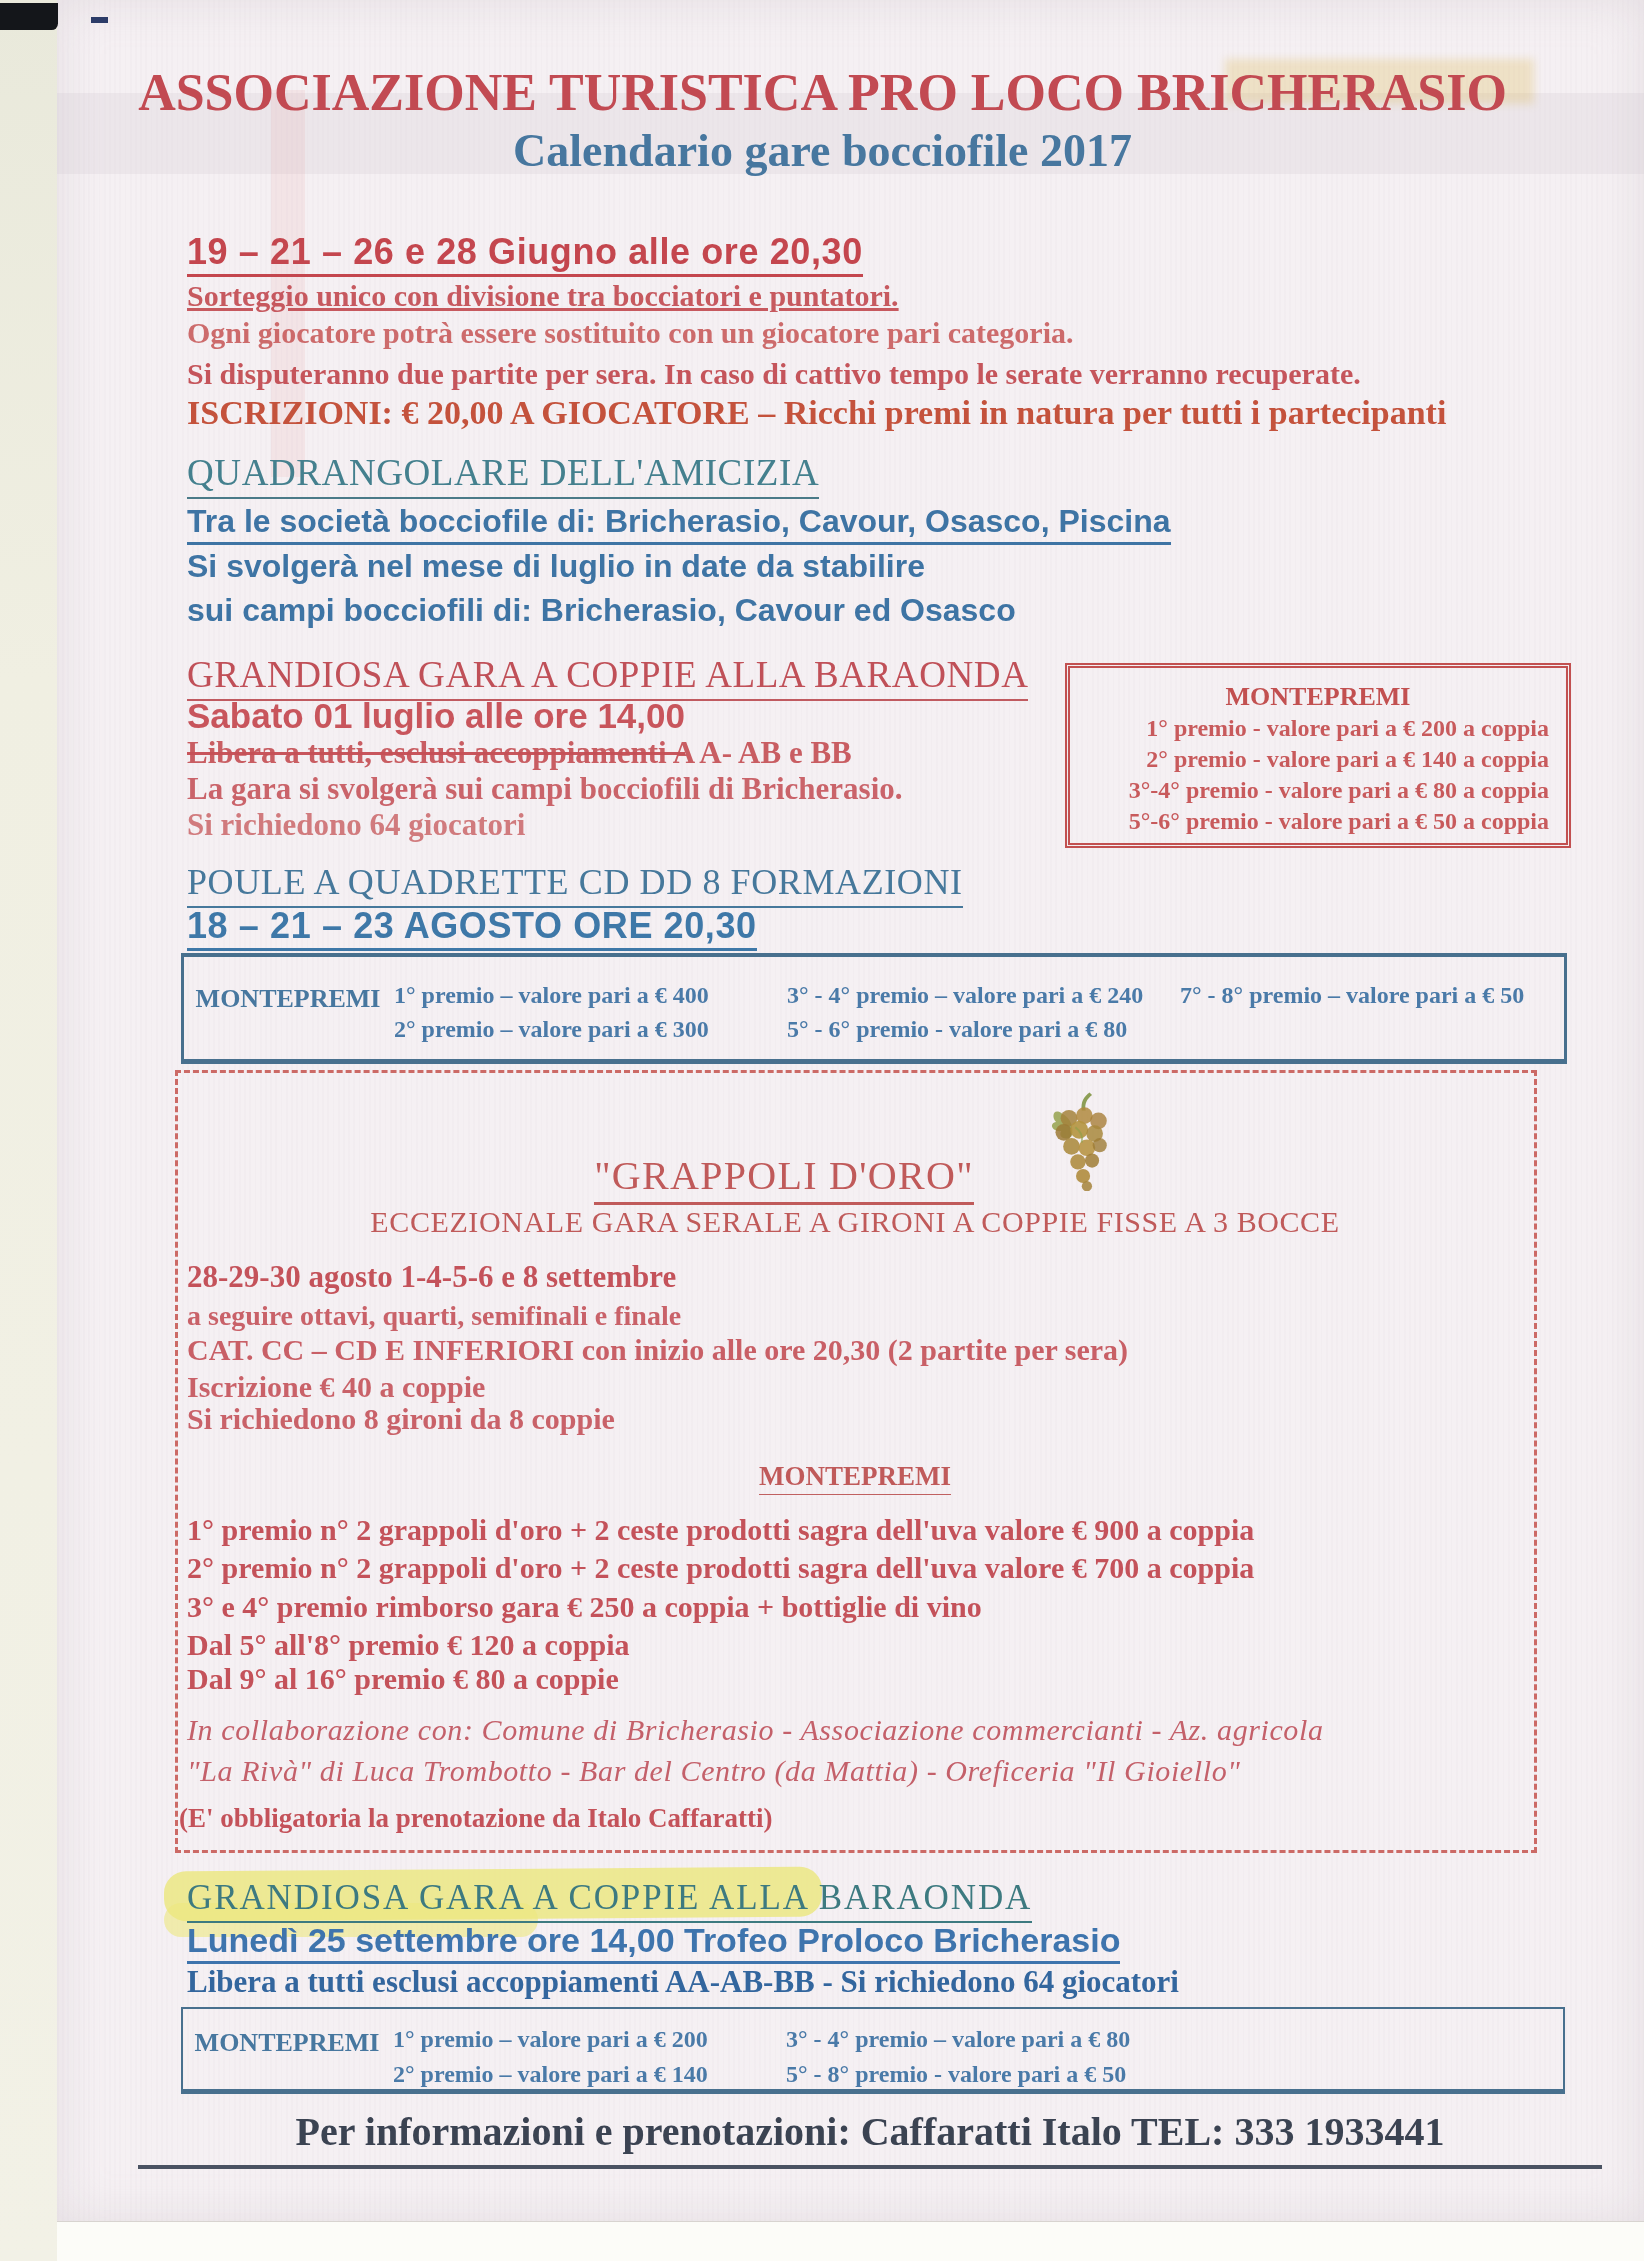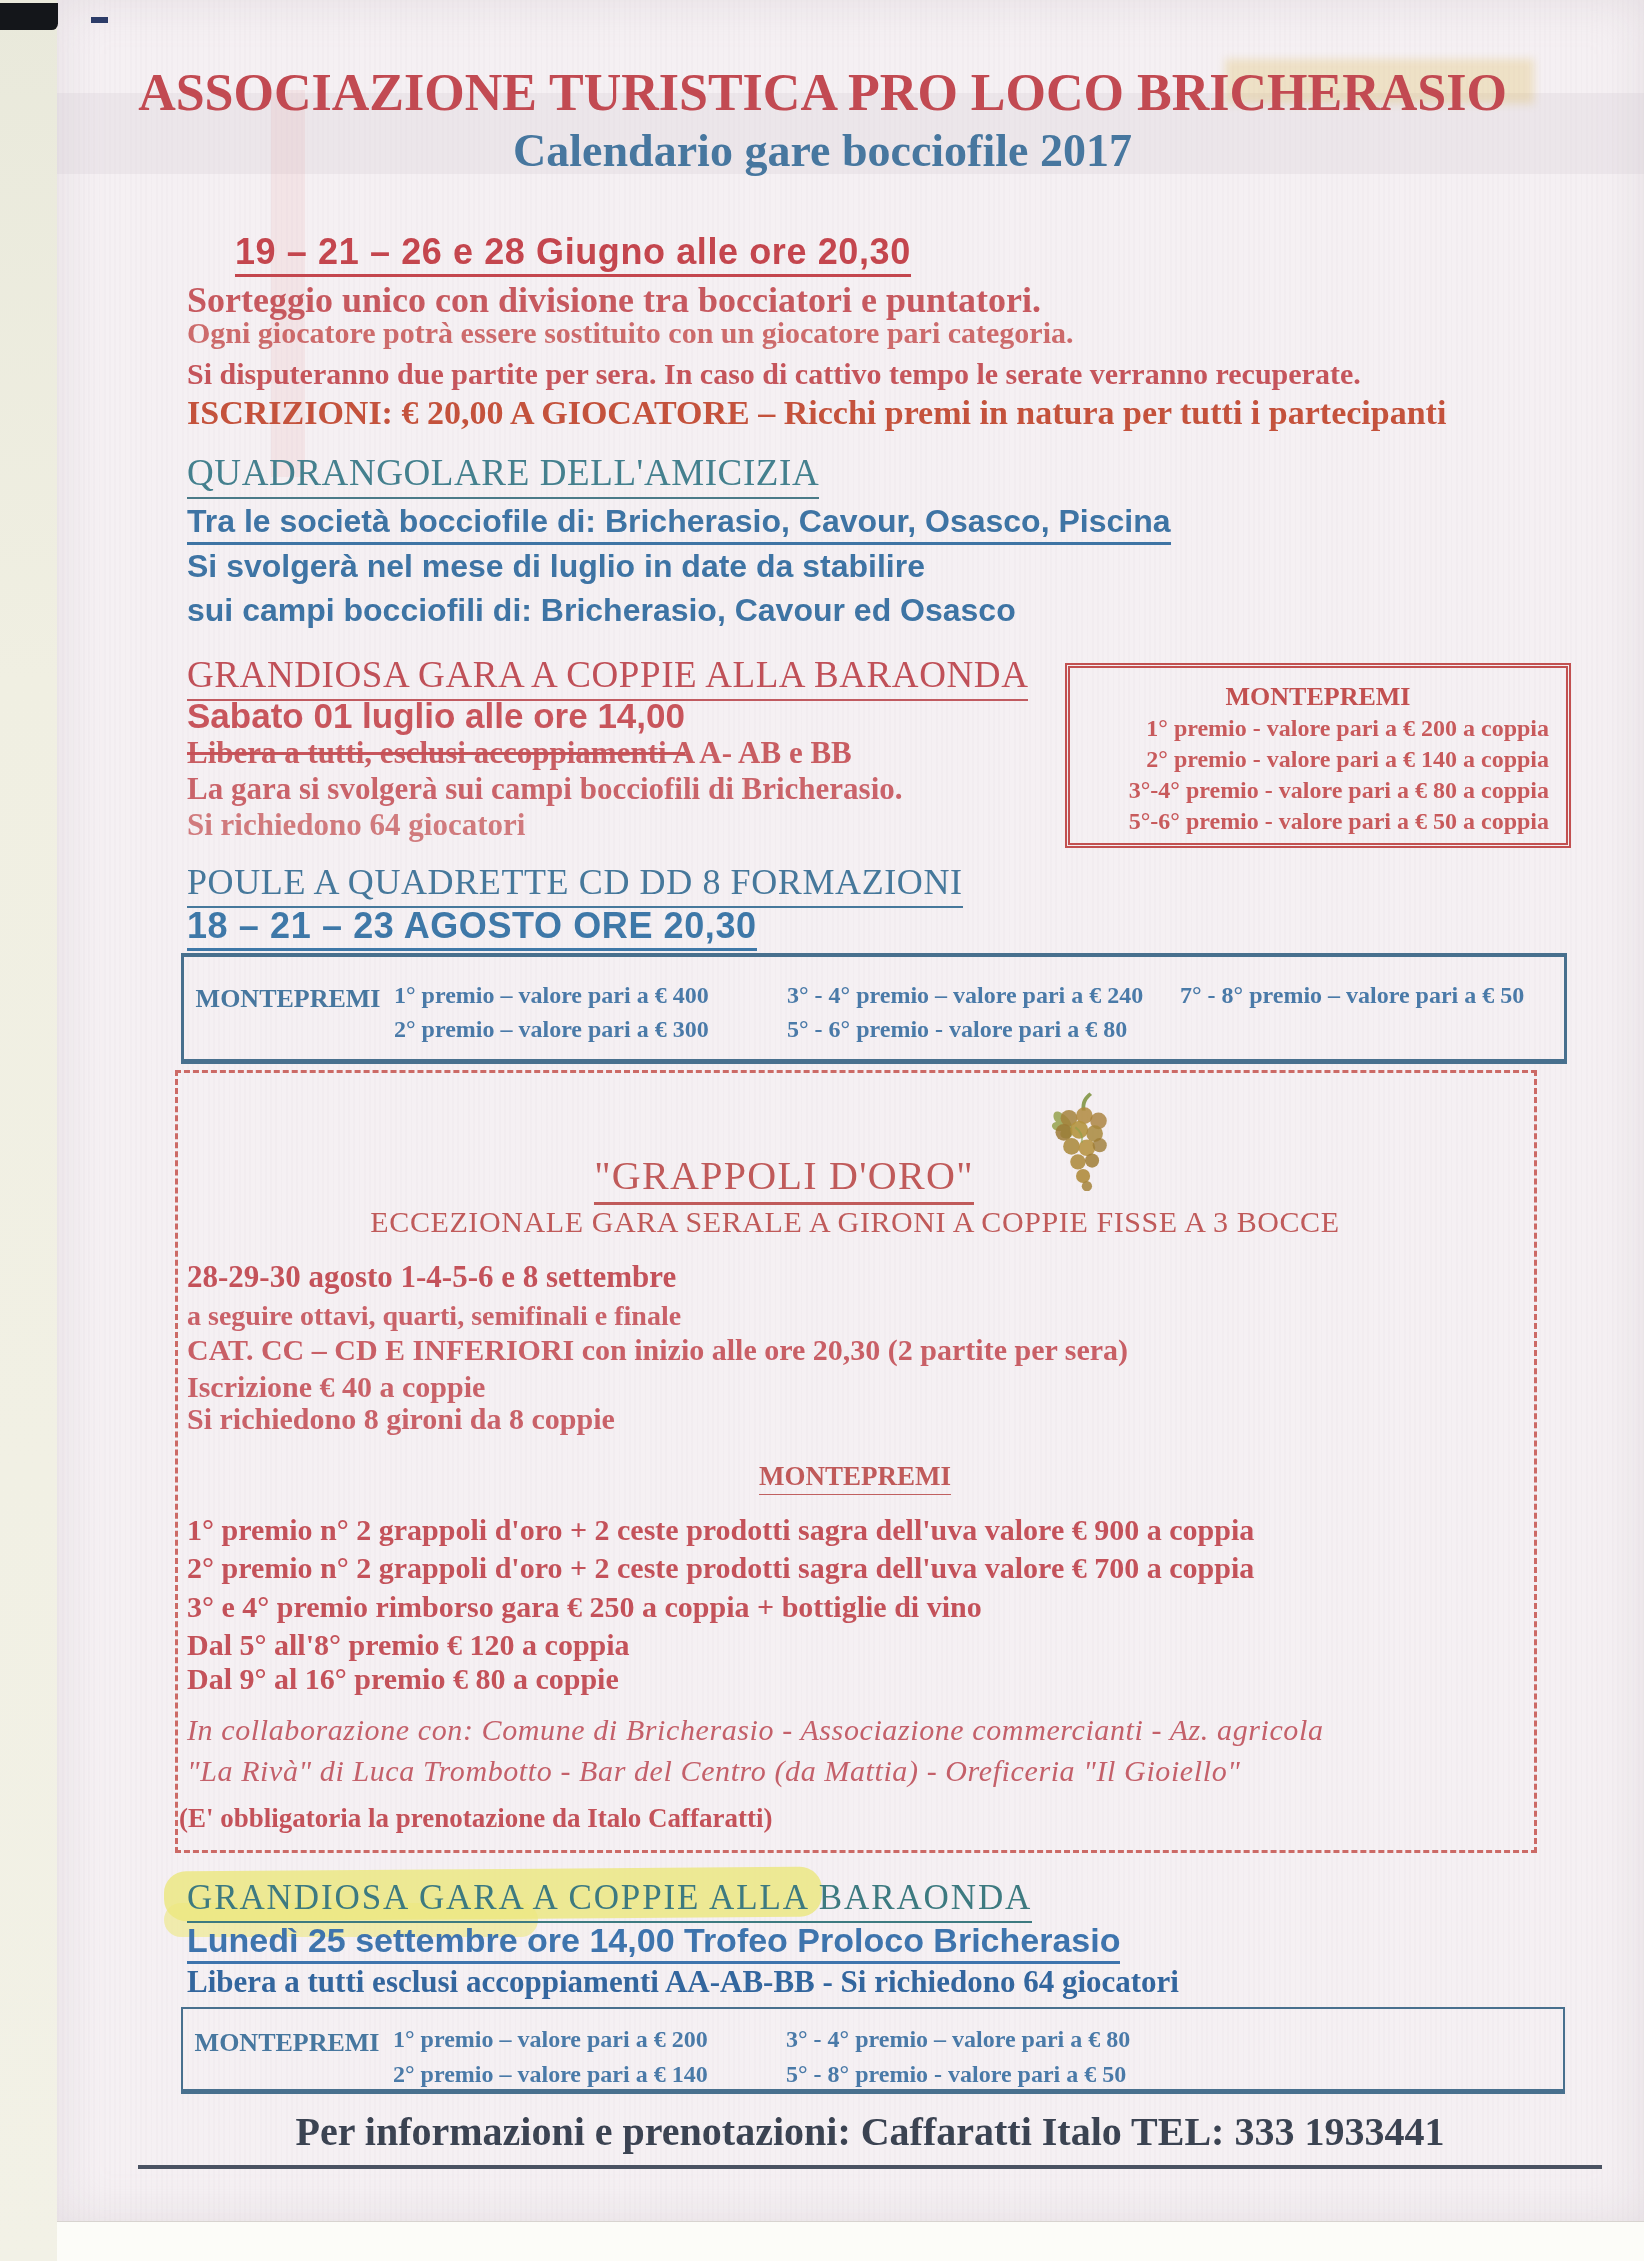--- a/index.html
+++ b/index.html
@@ -20,22 +20,22 @@
   #pink-streak{left:271px;top:90px;width:34px;height:387px;background:rgba(228,148,150,.13);}
   #title-smudge{left:1225px;top:59px;width:309px;height:45px;background:rgba(218,178,62,.25);filter:blur(4.5px);}
   #navy-dash{left:91px;top:17.4px;width:17px;height:5.8px;background:#2c3c68;}
 
   #title{top:63px;left:97px;width:1451px;text-align:center;font-size:52px;color:#c24a52;letter-spacing:0px;}
   #subtitle{top:124px;left:97px;width:1451px;text-align:center;font-size:46px;color:#47779f;}
 
   #gara-head{top:188px;left:187px;font-size:41px;color:#cf8535;letter-spacing:1.3px;}
   #gara-head .ul{border-color:#9a7a4a;border-bottom-width:2.6px;padding-bottom:2.6px;}
   #giugno{top:231px;left:187px;font-size:36px;color:#c4464e;letter-spacing:0.6px;}
-  #giugno .ul{border-color:#c4464e;border-bottom-width:3.9px;padding-bottom:1.3px;margin-left:48px;}
-  #sorteggio{top:279px;left:187px;font-size:36px;color:rgba(194,76,82,.92);}
+  #giugno .ul{border-color:#c4464e;border-bottom-width:3.9px;padding-bottom:1.3px;}
+  #sorteggio{top:279px;left:187px;font-size:30px;color:rgba(194,76,82,.92);text-decoration:underline;}
   #ogni{top:316px;left:187px;font-size:30px;color:rgba(198,84,84,.85);}
   #sidisp{top:357px;left:187px;font-size:30px;color:rgba(194,76,82,.95);}
   #iscriz{top:394px;left:187px;font-size:34px;color:#c4523c;}
 
   #quad-head{top:451px;left:187px;font-size:37px;color:#44808e;letter-spacing:0.6px;}
   #quad-head .ul{border-color:#4a7a88;border-bottom-width:2.6px;padding-bottom:3.2px;}
   #tra{top:503px;left:187px;font-size:32px;color:#3e74a4;}
   #tra .ul{border-color:#3e74a4;border-bottom-width:3.9px;padding-bottom:1.9px;}
   #svolgera{top:548px;left:187px;font-size:32px;color:#3e74a4;}
   #campi{top:592px;left:187px;font-size:32px;color:#3e74a4;}

